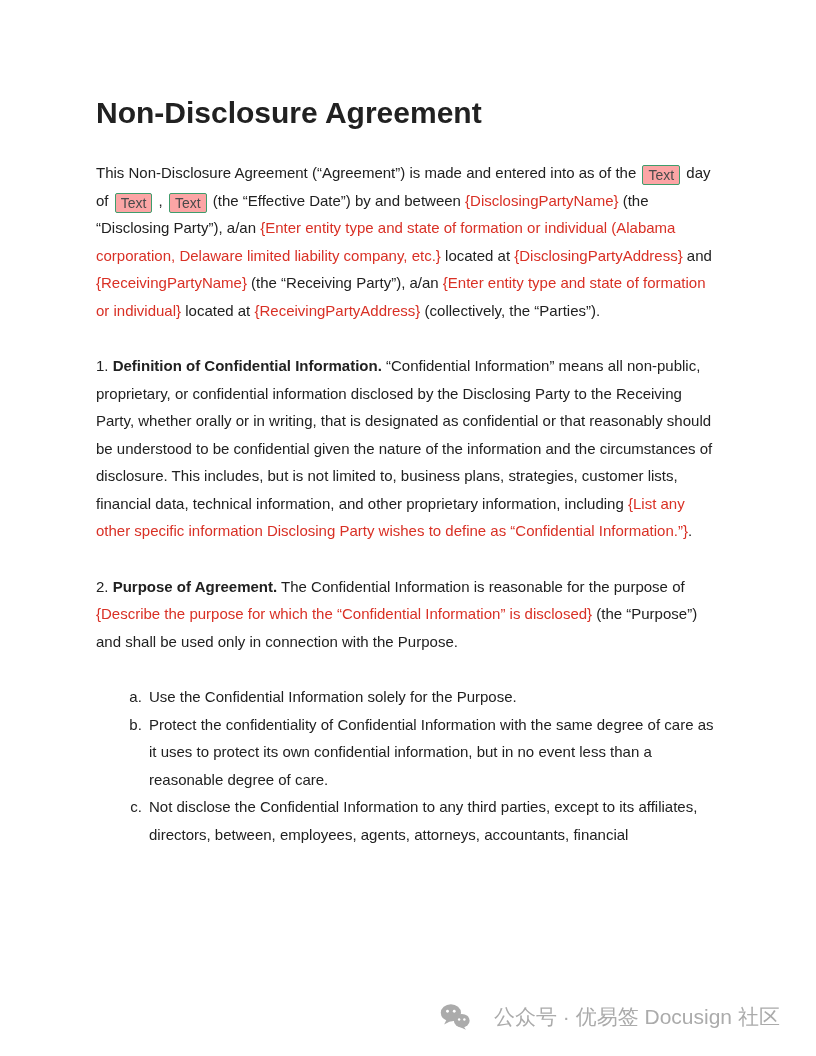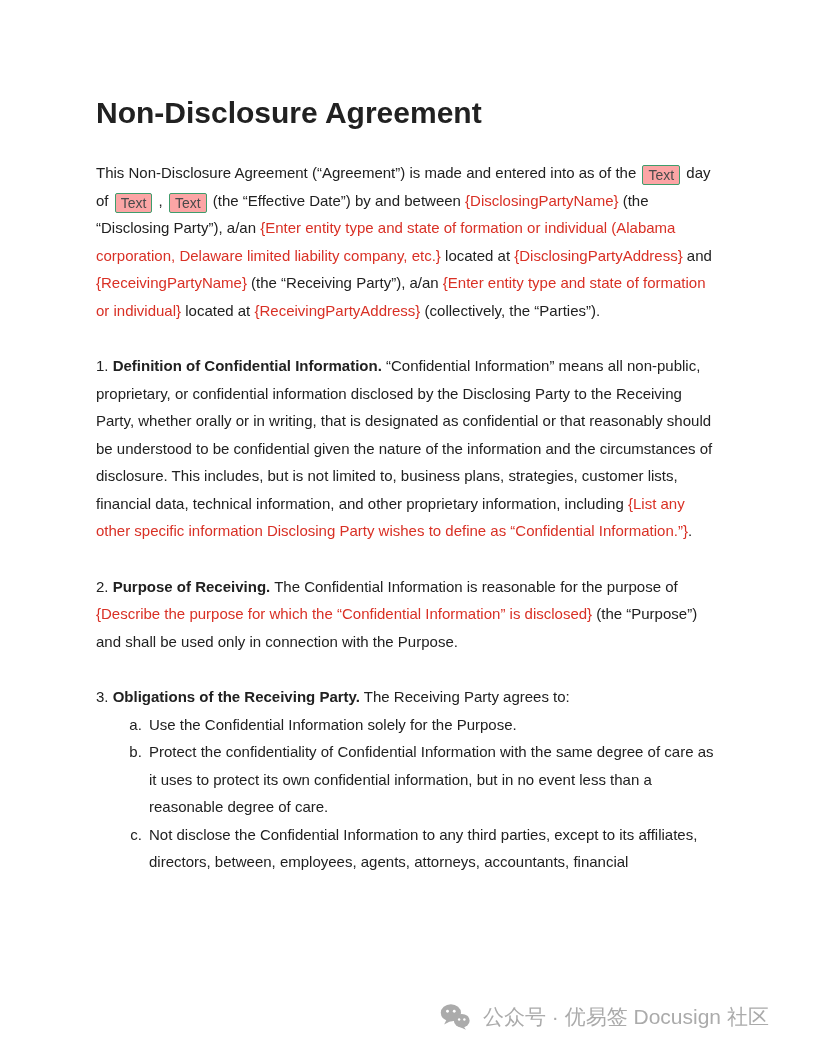--- a/index.html
+++ b/index.html
@@ -62,21 +62,21 @@
     padding: 0 5px;
     margin: 0 2px;
     vertical-align: -2px;
   }
   .watermark {
     position: absolute;
     left: 440px;
     top: 1003px;
     display: flex;
     align-items: center;
-    gap: 13px;
+    gap: 24px;
     color: var(--watermark_gray, #ababab);
     white-space: nowrap;
   }
   .wm-icon {
     width: 30px;
     height: 27px;
     flex: 0 0 auto;
   }
   .wm-text {
     font-size: 21px;
@@ -89,23 +89,22 @@
 
 <div class="page">
   <div class="content">
 
     <h1 class="doc-title">Non-Disclosure Agreement</h1>
 
     <p class="para"><span class="run-n">This Non-Disclosure Agreement (“Agreement”) is made and entered into as of the </span><span class="run-f">Text</span><span class="run-n"> day of </span><span class="run-f">Text</span><span class="run-n"> , </span><span class="run-f">Text</span><span class="run-n"> (the “Effective Date”) by and between </span><span class="run-r">{DisclosingPartyName}</span><span class="run-n"> (the “Disclosing Party”), a/an </span><span class="run-r">{Enter entity type and state of formation or individual (Alabama corporation, Delaware limited liability company, etc.}</span><span class="run-n"> located at </span><span class="run-r">{DisclosingPartyAddress}</span><span class="run-n"> and </span><span class="run-r">{ReceivingPartyName}</span><span class="run-n"> (the “Receiving Party”), a/an </span><span class="run-r">{Enter entity type and state of formation or individual}</span><span class="run-n"> located at </span><span class="run-r">{ReceivingPartyAddress}</span><span class="run-n"> (collectively, the “Parties”).</span></p>
 
     <p class="para"><span class="run-n">1. </span><span class="run-b">Definition of Confidential Information.</span><span class="run-n"> “Confidential Information” means all non-public, proprietary, or confidential information disclosed by the Disclosing Party to the Receiving Party, whether orally or in writing, that is designated as confidential or that reasonably should be understood to be confidential given the nature of the information and the circumstances of disclosure. This includes, but is not limited to, business plans, strategies, customer lists, financial data, technical information, and other proprietary information, including </span><span class="run-r">{List any other specific information Disclosing Party wishes to define as “Confidential Information.”}</span><span class="run-n">.</span></p>
 
-    <p class="para"><span class="run-n">2. </span><span class="run-b">Purpose of Receiving.</span><span class="run-n"> The Confidential Information is reasonable for the purpose of </span><span class="run-r">{Describe the purpose for which the “Confidential Information” is disclosed}</span><span class="run-n"> (the “Purpose”) and shall be used only in connection with the Purpose.</span></p>
+    <p class="para"><span class="run-n">2. </span><span class="run-b">Purpose of Agreement.</span><span class="run-n"> The Confidential Information is reasonable for the purpose of </span><span class="run-r">{Describe the purpose for which the “Confidential Information” is disclosed}</span><span class="run-n"> (the “Purpose”) and shall be used only in connection with the Purpose.</span></p>
 
-    <p class="para no-gap"><span class="run-n">3. </span><span class="run-b">Obligations of the Receiving Party.</span><span class="run-n"> The Receiving Party agrees to:</span></p>
 
     <ol class="obligations">
       <li><span class="run-n">Use the Confidential Information solely for the Purpose.</span></li>
       <li><span class="run-n">Protect the confidentiality of Confidential Information with the same degree of care as it uses to protect its own confidential information, but in no event less than a reasonable degree of care.</span></li>
       <li><span class="run-n">Not disclose the Confidential Information to any third parties, except to its affiliates, directors, between, employees, agents, attorneys, accountants, financial</span></li>
     </ol>
 
   </div>
 
   <div class="watermark">

